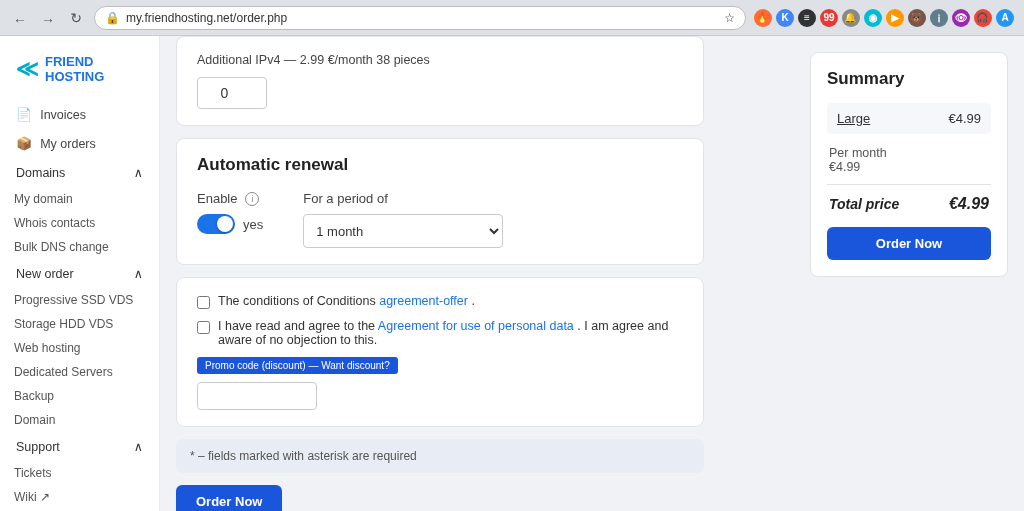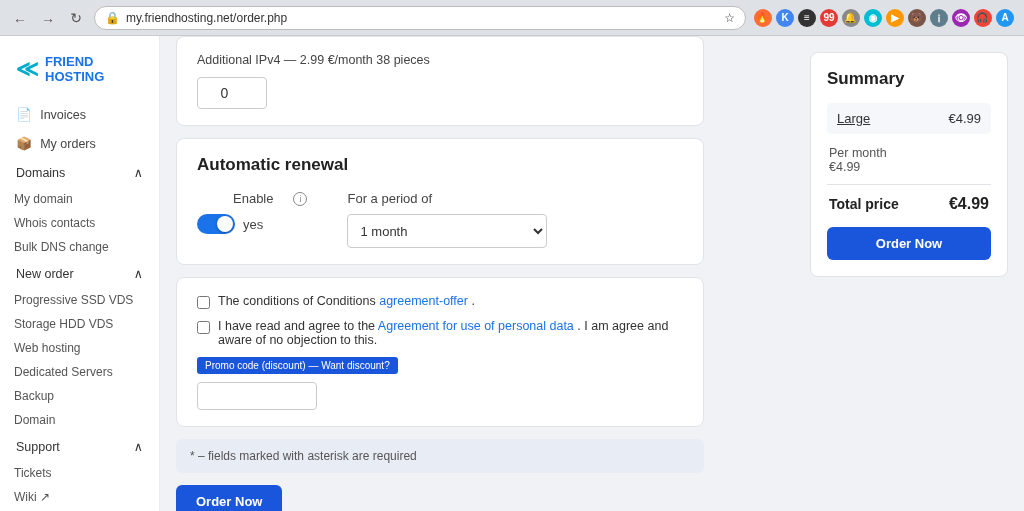--- a/index.html
+++ b/index.html
@@ -150,22 +150,21 @@
     .enable-group {
       display: flex;
       flex-direction: column;
       gap: 8px;
     }
     .enable-label {
       font-size: 13px;
       color: #444;
       display: flex;
       align-items: center;
-      gap: 20px;
-      margin-left: 36px;
+      gap: 8px;
     }
     .info-icon {
       width: 14px; height: 14px;
       border-radius: 50%;
       border: 1px solid #888;
       display: inline-flex;
       align-items: center;
       justify-content: center;
       font-size: 9px;
       color: #888;
@@ -316,20 +315,21 @@
       border: none;
       border-top: 1px solid #e0e3e8;
       margin: 10px 0;
     }
     .summary-total-row {
       display: flex;
       justify-content: space-between;
       align-items: center;
       margin-bottom: 14px;
       padding: 0 2px;
+      font-style: italic;
     }
     .summary-total-label { font-size: 14px; font-weight: 600; color: #222; }
     .summary-total-price { font-size: 16px; font-weight: 700; color: #222; }
     .summary-order-btn {
       width: 100%;
       background: #1a56db;
       color: white;
       border: none;
       border-radius: 6px;
       padding: 9px;

